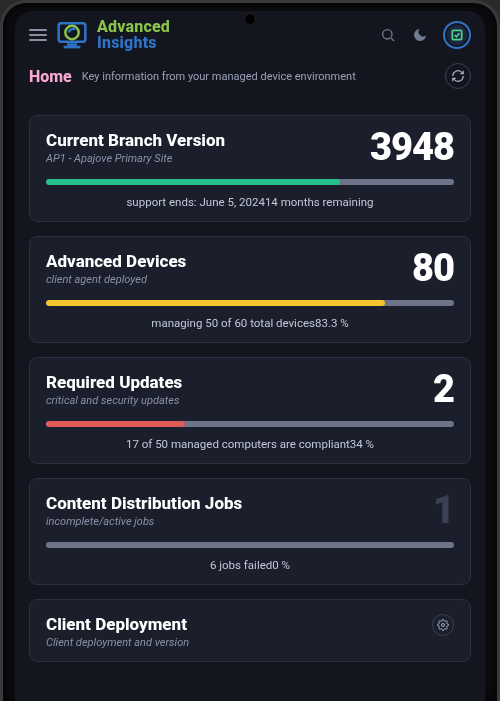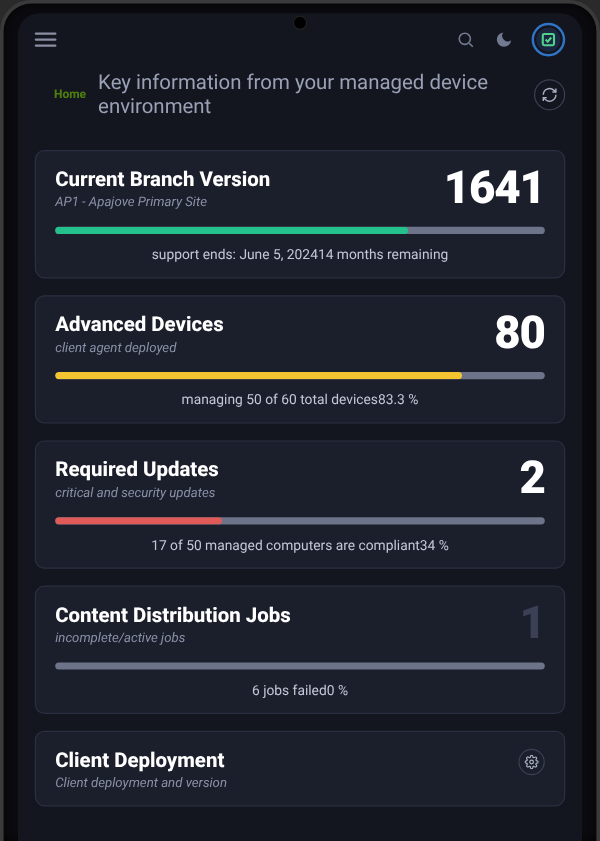--- a/index.html
+++ b/index.html
@@ -83,22 +83,22 @@
     border: 2px solid #2f74c7;
     display:flex; align-items:center; justify-content:center;
     color:#4fd38a;
   }
   .subheader {
     display: flex;
     align-items: center;
     padding: 6px 14px 14px 14px;
     gap: 10px;
   }
-  .subheader .home { font-weight: 800; font-size: 10px; color:#4d7c0f;margin-left:16px; }
-  .subheader .sub { font-size: 17px; color:#9aa1b6; flex:1; }
+  .subheader .home { font-weight: 800; font-size: 16px; color:#f9a8d4; }
+  .subheader .sub { font-size: 11px; color:#9aa1b6; flex:1; }
   .refresh {
     width: 26px; height: 26px; border:1px solid #3a4055; border-radius:50%;
     display:flex; align-items:center; justify-content:center; color:#aab0c4;
   }
   .cards { padding: 12px 14px; display:flex; flex-direction:column; gap:14px; }
   .card {
     background: #1b1e2b;
     border: 1px solid #2a2f41;
     border-radius: 8px;
     padding: 14px 16px 12px 16px;
@@ -121,20 +121,35 @@
   <div class="side-btn b2"></div>
   <div class="camera"></div>
   <div class="screen">
 
     <div class="topbar">
       <div class="hamburger">
         <span></span>
           <span></span>
           <span></span>
       </div>
+      <div class="logo-wrap">
+        <div class="logo-mark">
+          <svg viewBox="0 0 40 36">
+            <rect x="4" y="4" width="32" height="22" rx="3" fill="none" stroke="#2f74c7" stroke-width="3"></rect>
+            <rect x="14" y="28" width="12" height="3" fill="#2f74c7"></rect>
+            <rect x="10" y="31" width="20" height="3" fill="#2f74c7"></rect>
+            <circle cx="20" cy="15" r="8" fill="none" stroke="#8bc34a" stroke-width="3"></circle>
+            <path d="M16 15 a6 6 0 0 1 8 -4" fill="none" stroke="#2f74c7" stroke-width="3"></path>
+          </svg>
+        </div>
+        <div class="brand">
+          <div class="l1">Advanced</div>
+          <div class="l2">Insights</div>
+        </div>
+      </div>
       <div class="top-icons">
         <div class="icon-btn">
           <svg width="16" height="16" viewBox="0 0 24 24" fill="none" stroke="currentColor" stroke-width="2">
               <circle cx="11" cy="11" r="7"></circle>
               <line x1="21" y1="21" x2="16.65" y2="16.65"></line>
             </svg>
         </div>
         <div class="icon-btn">
           <svg width="16" height="16" viewBox="0 0 24 24" fill="currentColor">
               <path d="M21 12.8A9 9 0 1 1 11.2 3a7 7 0 0 0 9.8 9.8z"></path>
@@ -163,21 +178,21 @@
     </div>
 
     <div class="cards">
 
       <div class="card">
         <div class="card-head">
           <div>
             <div class="card-title">Current Branch Version</div>
             <div class="card-sub">AP1 - Apajove Primary Site</div>
           </div>
-          <div class="big-num">1641</div>
+          <div class="big-num">3948</div>
         </div>
         <div class="progress">
           <div class="fill" style="width:72%;background:#25c18c"></div>
         </div>
         <div class="card-foot">
           <span>support ends: June 5, 2024</span>
           <span>14 months remaining</span>
         </div>
       </div>
 

